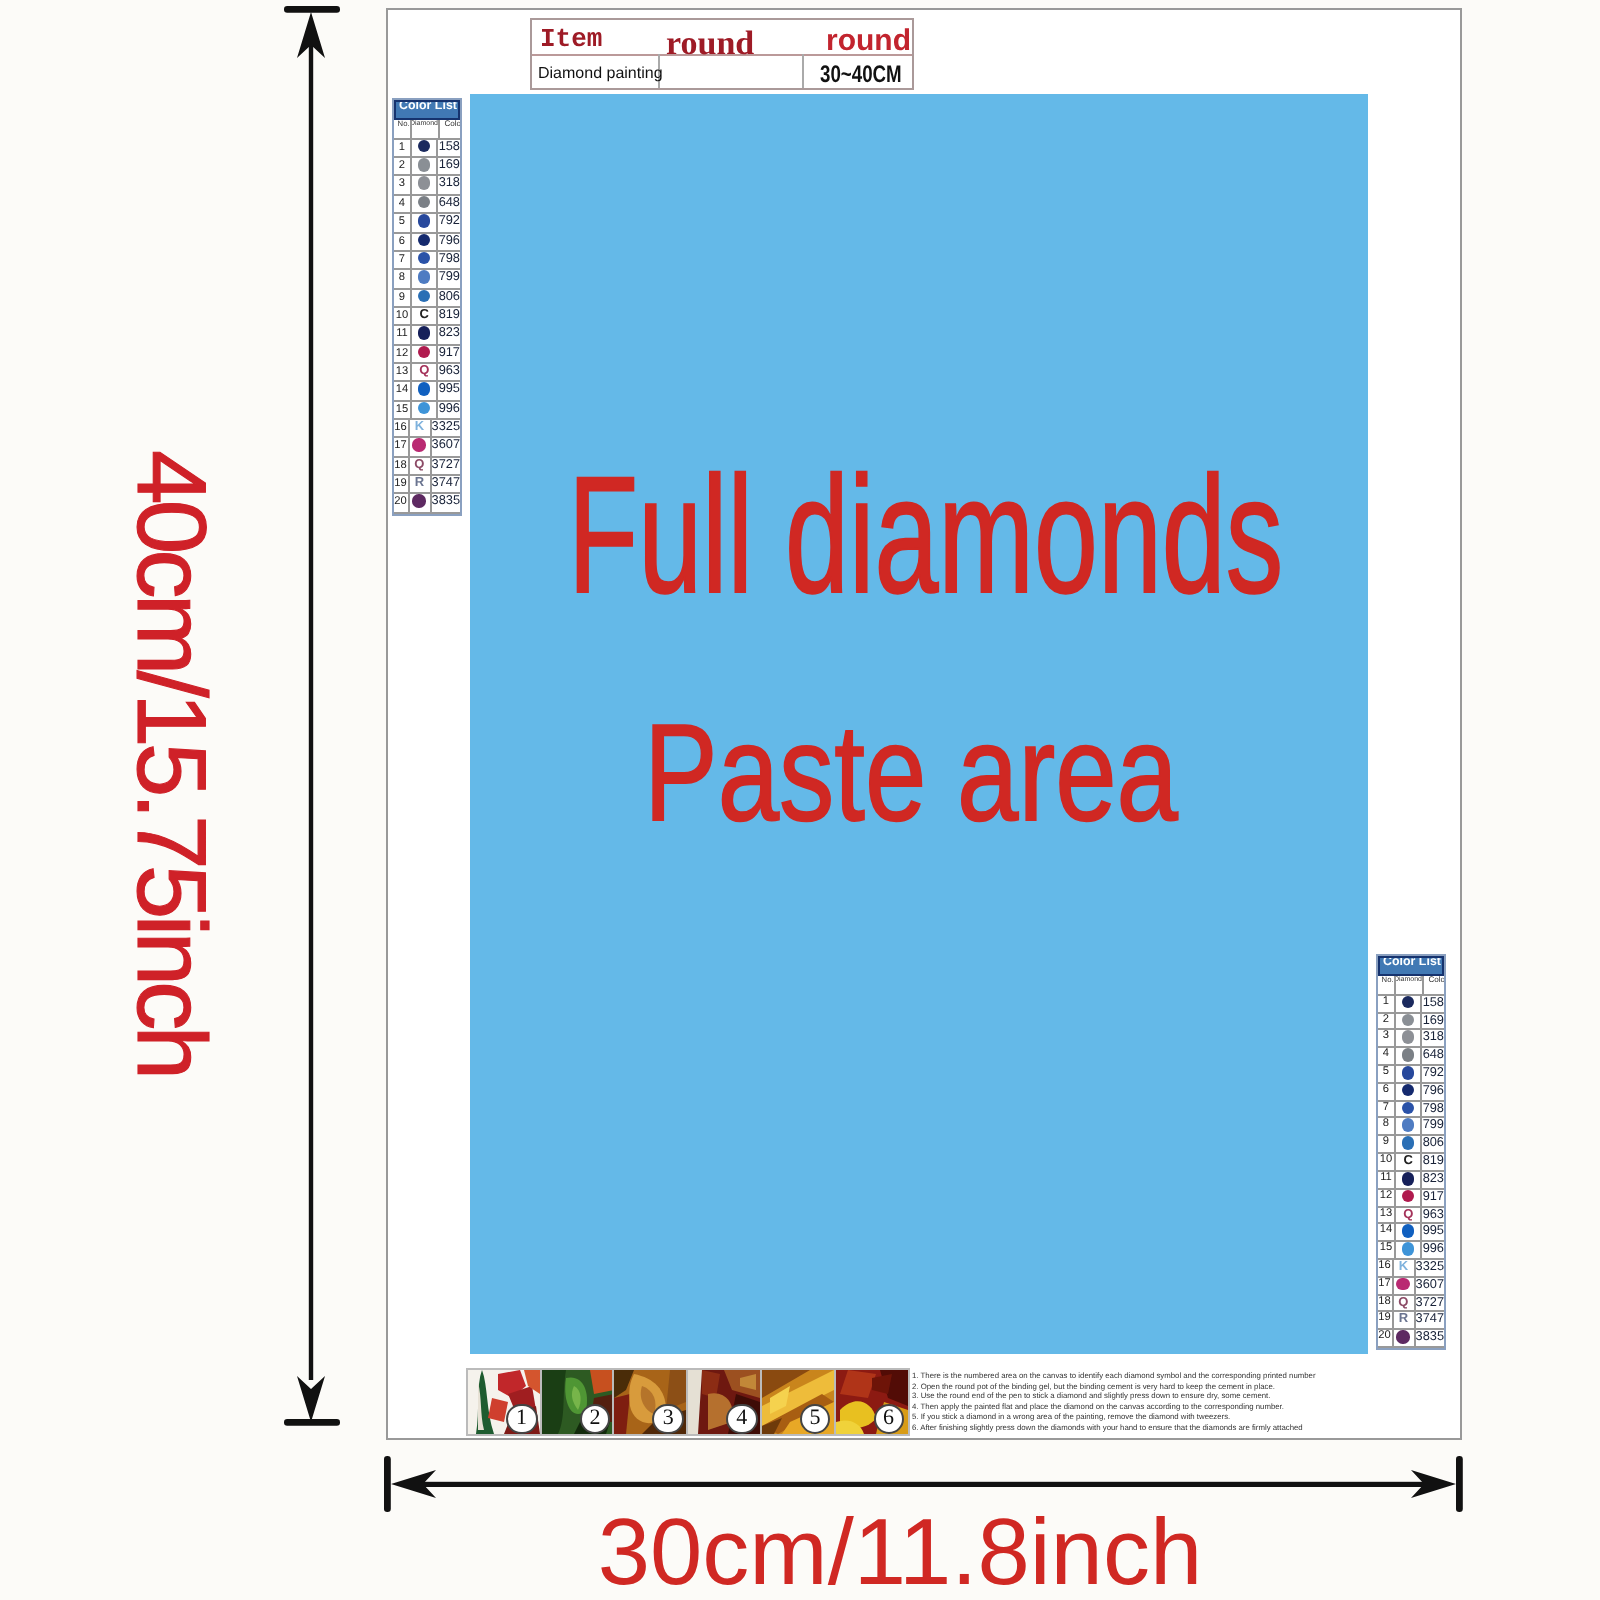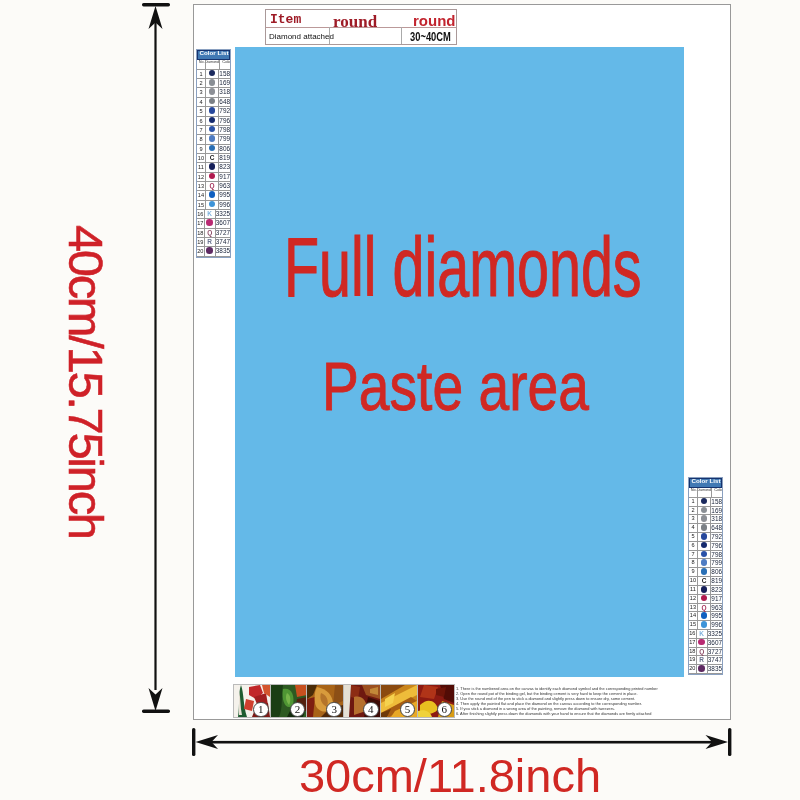--- a/index.html
+++ b/index.html
@@ -25,21 +25,21 @@
   <div class="abs" style="left:4px;top:2px;color:#9e1b26;font-family:Liberation Mono, monospace;font-size:13px;font-weight:bold;">Item</div>
 
   <div class="abs" style="left:67px;top:2px;color:#9e1b26;font-family:'Liberation Serif',serif;font-size:17px;font-weight:bold;">round</div>
 
   <div class="abs" style="left:147px;top:2px;color:#c2242e;font-size:15px;font-weight:bold;">round</div>
 
   <div class="abs" style="left:63px;top:17px;width:1px;height:17px;background:#aaa;"></div>
 
   <div class="abs" style="left:135px;top:17px;width:1px;height:17px;background:#aaa;"></div>
 
-  <div class="abs" style="left:3px;top:22px;color:#111;font-size:8px;">Diamond attached</div>
+  <div class="abs" style="left:3px;top:22px;color:#111;font-size:8px;">Diamond painting</div>
 
   <div class="abs" style="left:144px;top:20px;color:#111;font-size:12px;font-weight:bold;white-space:nowrap;transform:scaleX(0.78);transform-origin:0 50%;">30~40CM</div>
 </div>
 
 <div id="clist1" class="abs" style="left:196px;top:49px;">
     <div style="width:35px;border:1px solid #8aa0c0;background:#fff;box-sizing:border-box;">
       <div style="height:8.4px;background:#4179b4;border:0.8px solid #16336e;color:#fff;font-weight:bold;text-align:center;overflow:hidden;">
         <div style="width:200%;margin-left:-50%;font-size:10px;transform:scale(0.62);transform-origin:50% 0;line-height:8.2px;white-space:nowrap;text-align:center;">Color List</div>
       </div>
       <div style="display:flex;height:8.4px;border-bottom:1px solid #999;color:#333;text-align:center;overflow:hidden;">

